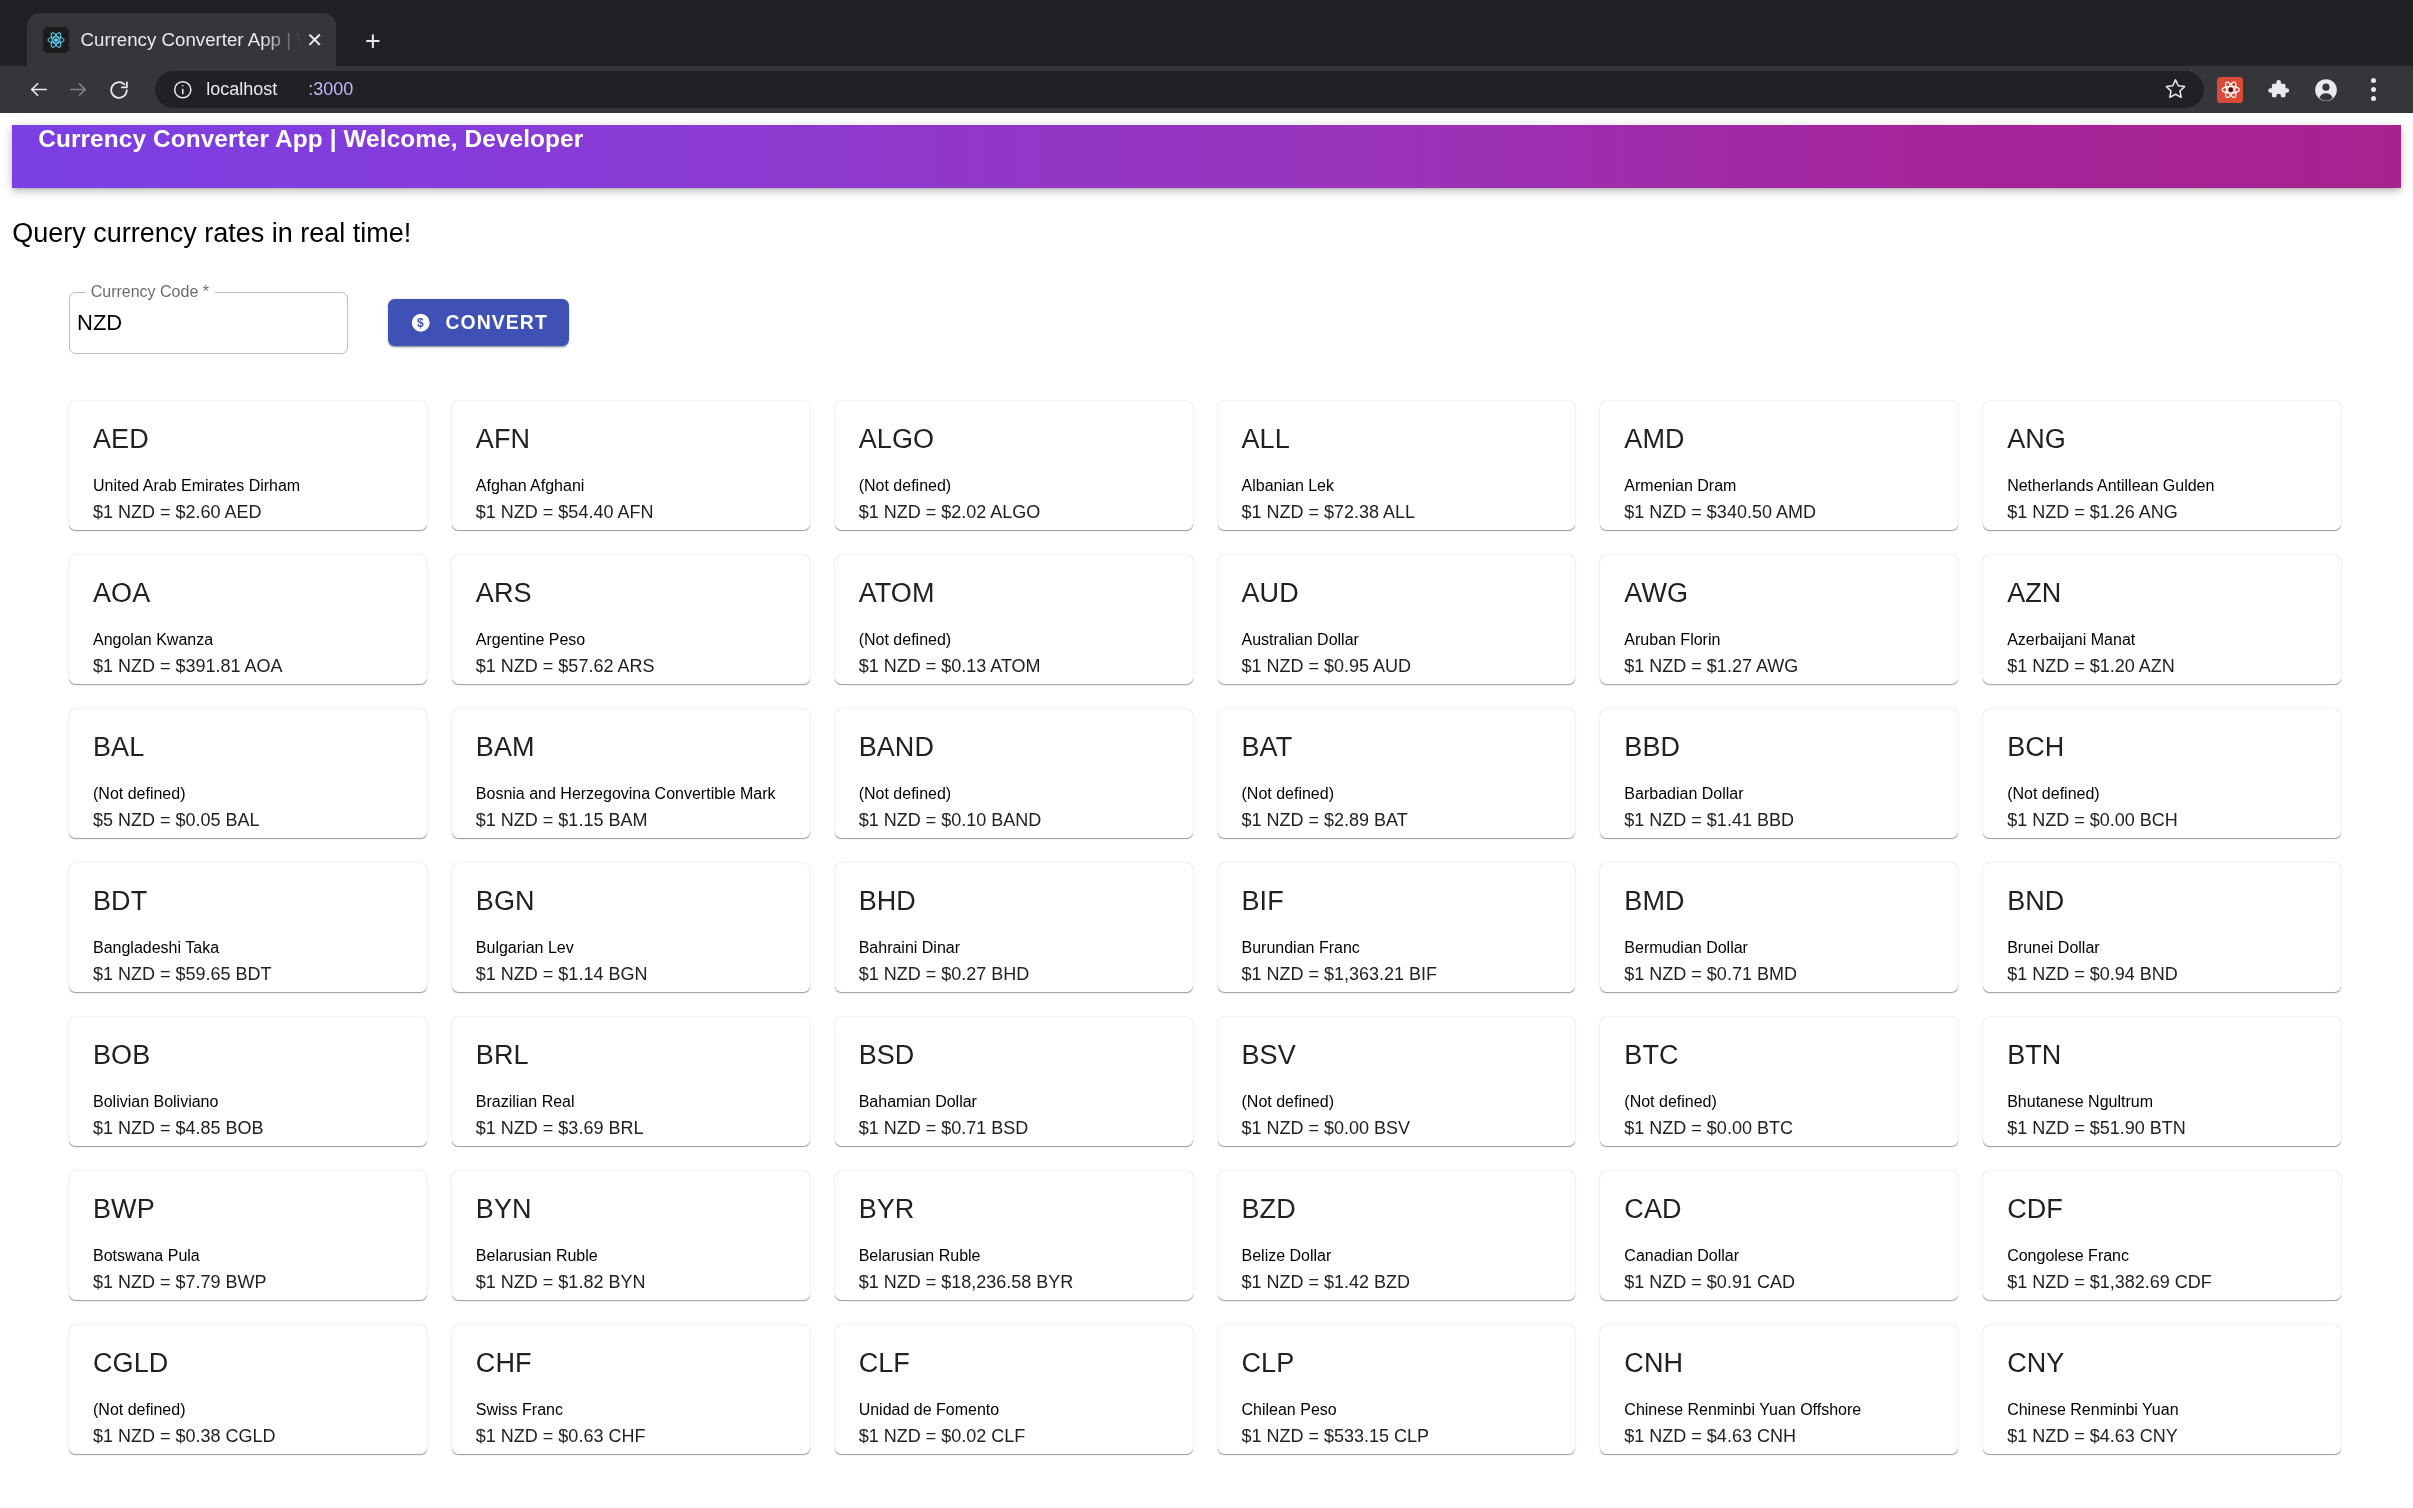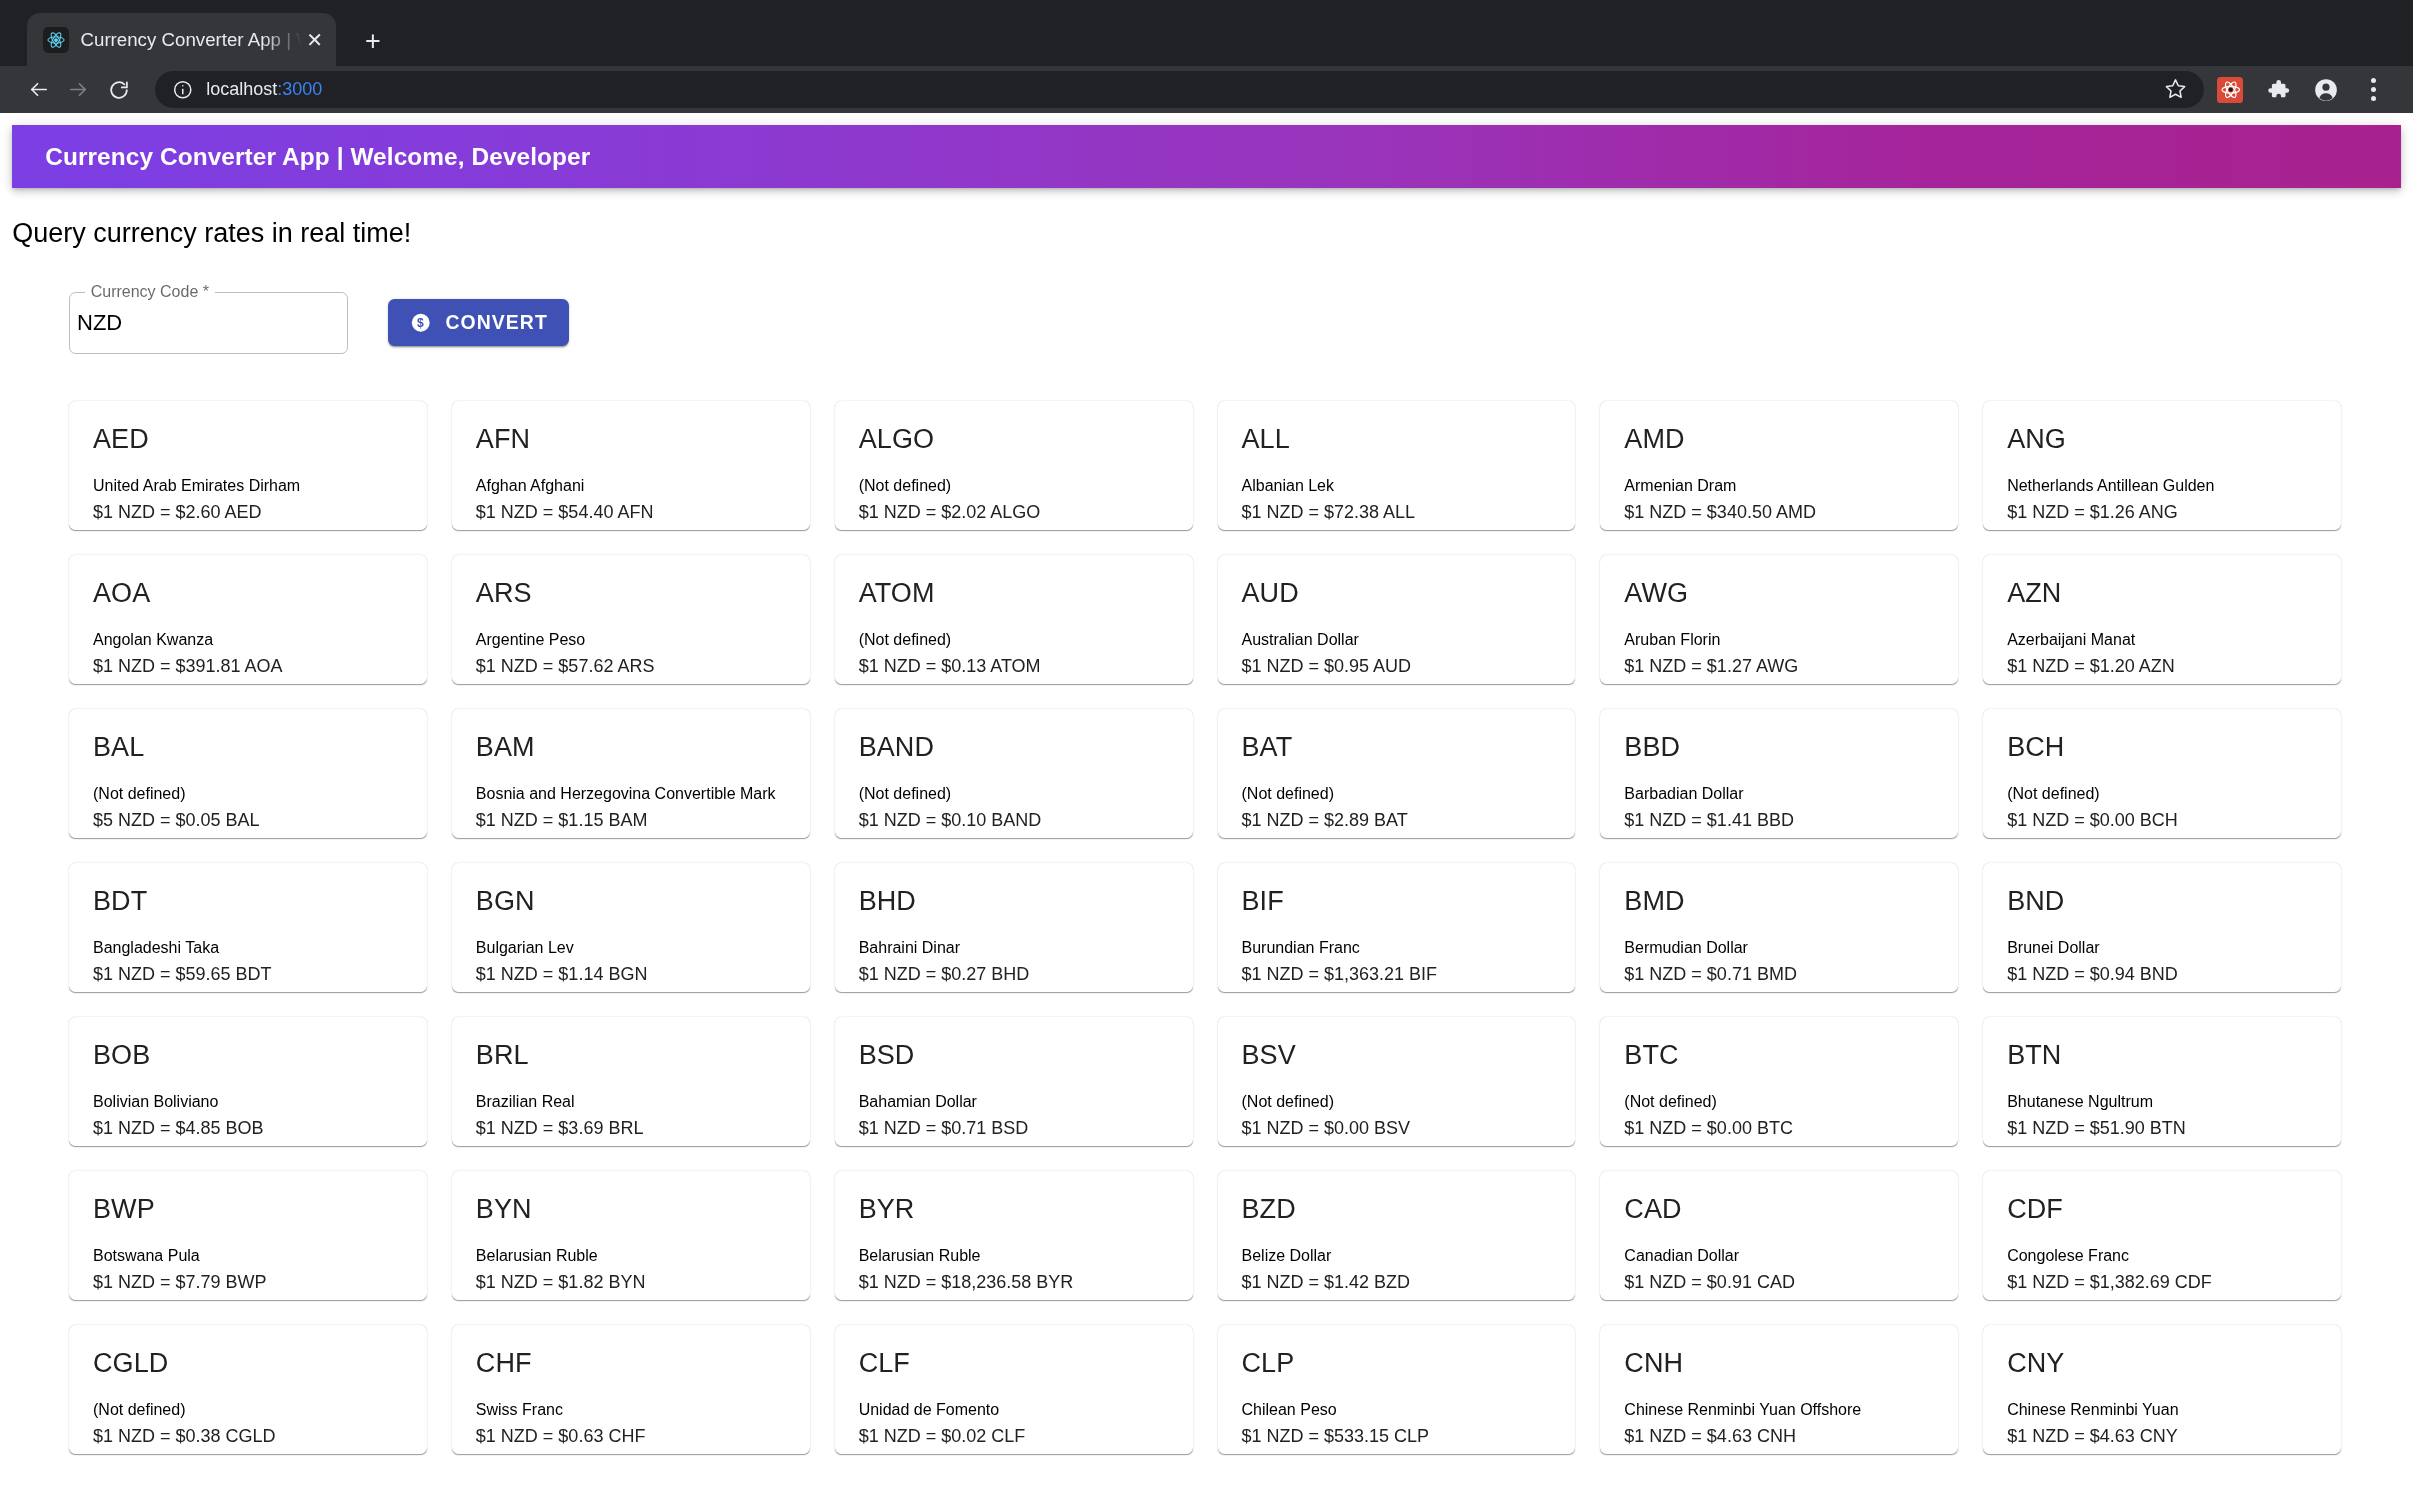--- a/index.html
+++ b/index.html
@@ -41,37 +41,37 @@
   .toolbar { height: 47px; display: flex; align-items: center; padding: 0 18.7px; background: #35363a; }
   .nav-btn { width: 40px; height: 40px; display: flex; align-items: center; justify-content: center; color: #e8eaed; flex: 0 0 auto; }
   .nav-btn.disabled { color: #7f8184; }
   .omnibox {
     flex: 1 1 auto; height: 37px; background: #202124;
     border-radius: 18.7px; display: flex; align-items: center;
     margin-left: 16px; padding: 0 17px;
   }
   .omni-info { width: 21.5px; height: 21.5px; flex: 0 0 auto; margin-right: 13px; color: #e8eaed; }
   .omni-url { font-size: 18px; color: #e8eaed; white-space: nowrap; }
-  .omni-url .dim { color: #3b82f6; }
+  .omni-url .dim { color: #c4b5fd; margin-left: 31px; }
   .omni-star { margin-left: auto; color: #e8eaed; flex: 0 0 auto; }
   .tool-icon { width: 42px; height: 42px; display: flex; align-items: center; justify-content: center; color: #e8eaed; flex: 0 0 auto; margin-left: 5.7px; }
   .ext-react { width: 26px; height: 26px; background: #d94a38; border-radius: 3.6px; display: flex; align-items: center; justify-content: center; }
   .kebab { display: flex; flex-direction: column; gap: 4.3px; align-items: center; }
   .kebab i { width: 5px; height: 5px; border-radius: 50%; background: #e8eaed; display: block; }
 
   
   .page { width: 2413px; height: 1396px; background: #fff; position: relative; overflow: hidden; }
 
   .appbar {
     margin: 12.2px 12.2px 0 12.2px;
     height: 63px;
     background: linear-gradient(90deg, #7b3fe4 0%, #8a3ad4 28%, #9a33b9 58%, #a5249b 80%, #a8228f 100%);
     box-shadow: 0 2.2px 3.6px -0.7px rgba(0,0,0,.2), 0 4.3px 7.2px 0 rgba(0,0,0,.14), 0 0.7px 13px 0 rgba(0,0,0,.12);
-    display: flex; align-items: center;
-    padding-left: 33px;
+    display: flex; align-items: flex-start;
+    padding-left: 26px;
   }
   .appbar-title { color: #fff; font-size: 24.4px; font-weight: bold; letter-spacing: 0.1px; }
 
   .subtitle { font-size: 27px; color: #000; margin: 29.5px 0 0 12.2px; font-weight: 400; }
 
   
   .formrow { display: flex; align-items: flex-start; margin: 43px 0 0 69px; }
 
   .tf { position: relative; width: 279px; height: 62px; }
   .tf-outline {

